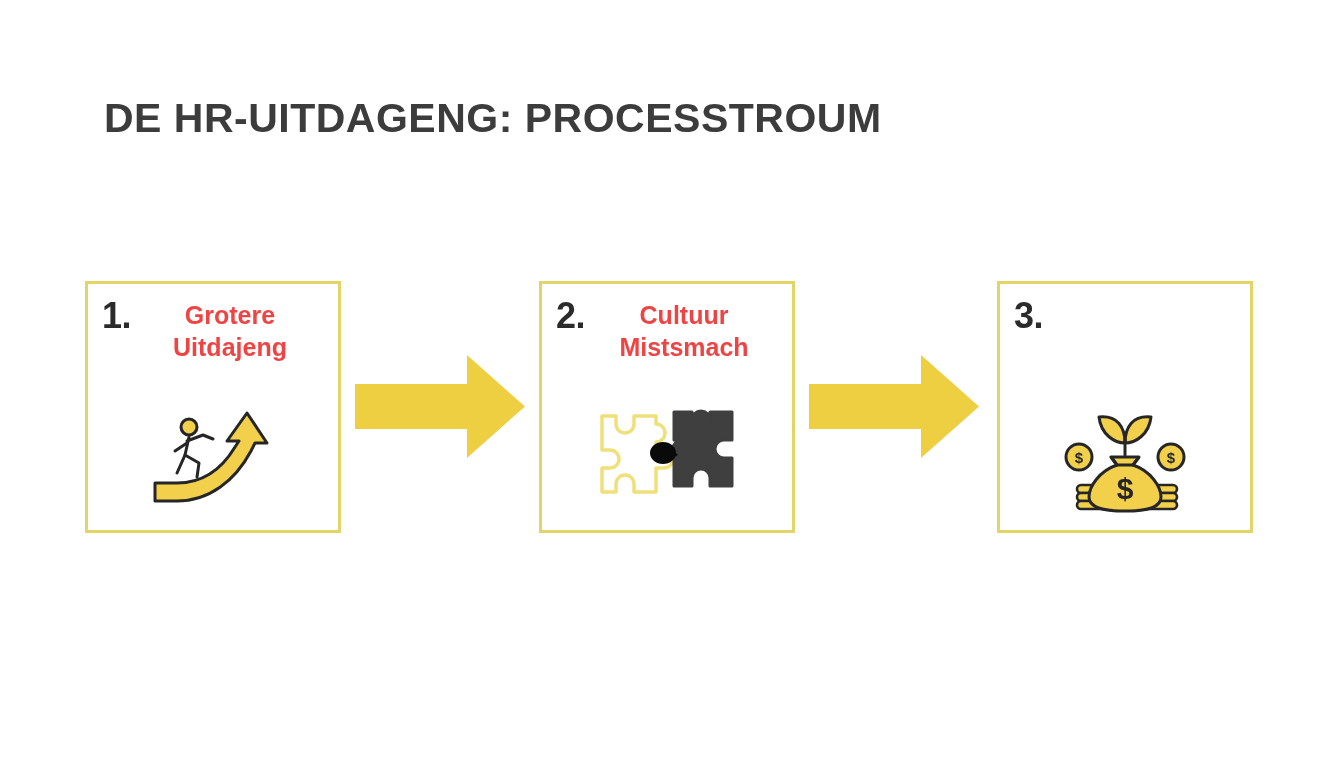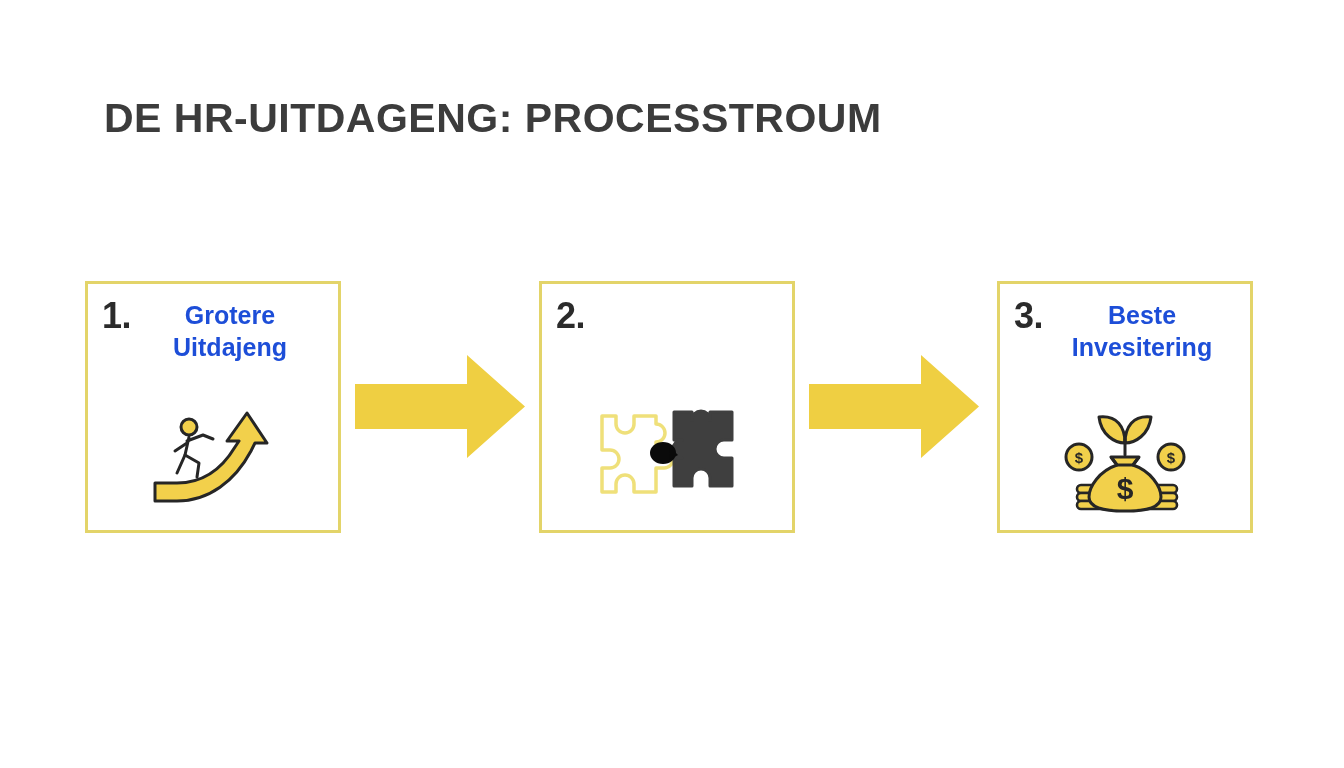--- a/index.html
+++ b/index.html
@@ -73,21 +73,21 @@
     font-weight: 700;
     color: #2b2b2b;
     line-height: 1;
     letter-spacing: -0.5px;
   }
   .card-label {
     display: block;
     padding: 0 4px 0 38px;
     font-size: 25px;
     font-weight: 700;
-    color: #1d4ed8;
+    color: #ef4444;
     line-height: 1.26;
     text-align: center;
     word-spacing: 1px;
   }
 
   .card-icon {
     position: absolute;
     left: 0;
     right: 0;
     bottom: 16px;
@@ -140,20 +140,23 @@
     </div>
 
     <div class="flow-arrow a1">
       <svg width="170" height="103" viewBox="0 0 170 103">
         <path d="M0 29 L112 29 L112 0 L170 51.5 L112 103 L112 74 L0 74 Z" fill="#efcf42"></path>
       </svg>
     </div>
 
     <div class="card c2">
       <div class="card-num">2.</div>
+      <div class="card-head">
+        <span class="card-label">Cultuur Mistsmach</span>
+      </div>
       <div class="card-icon">
         <svg width="142" height="106" viewBox="0 0 142 106">
 
           <path d="M38 10 L60 10 L60 18 a9 9 0 1 1 0 18 L60 44 L68 44 a9 9 0 1 1 0 18 L60 62 L60 86 L38 86 L38 78 a9 9 0 1 0 -18 0 L20 86 L6 86 L6 62 L14 62 a9 9 0 1 0 0 -18 L6 44 L6 10 L20 10 L20 18 a9 9 0 1 0 18 0 Z" fill="#ffffff" stroke="#efe07a" stroke-width="3.5" stroke-linejoin="round"></path>
 
           <path d="M78 6 L96 6 L96 14 a9 9 0 1 1 18 0 L114 6 L136 6 L136 34 L128 34 a9 9 0 1 0 0 18 L136 52 L136 80 L114 80 L114 72 a9 9 0 1 0 -18 0 L96 80 L78 80 L78 52 L86 52 a9 9 0 1 1 0 -18 L78 34 Z" fill="#3f3f3f" stroke="#3f3f3f" stroke-width="3" stroke-linejoin="round"></path>
 
           <ellipse cx="67" cy="47" rx="13" ry="11" fill="#0a0a0a"></ellipse>
           <path d="M74 41 L82 49 L73 54 Z" fill="#0a0a0a"></path>
         </svg>
@@ -161,23 +164,20 @@
     </div>
 
     <div class="flow-arrow a2">
       <svg width="170" height="103" viewBox="0 0 170 103">
         <path d="M0 29 L112 29 L112 0 L170 51.5 L112 103 L112 74 L0 74 Z" fill="#efcf42"></path>
       </svg>
     </div>
 
     <div class="card c3">
       <div class="card-num">3.</div>
-      <div class="card-head">
-        <span class="card-label">Beste Invesitering</span>
-      </div>
       <div class="card-icon">
         <svg width="132" height="112" viewBox="0 0 132 112">
 
           <path d="M66 40 C56 40 42 32 40 14 C58 12 66 24 66 40 Z" fill="#f2d04b" stroke="#262626" stroke-width="3" stroke-linejoin="round"></path>
           <path d="M66 40 C76 40 90 32 92 14 C74 12 66 24 66 40 Z" fill="#f2d04b" stroke="#262626" stroke-width="3" stroke-linejoin="round"></path>
           <path d="M66 52 L66 36" stroke="#262626" stroke-width="3" stroke-linecap="round"></path>
 
           <circle cx="20" cy="54" r="13" fill="#f2d04b" stroke="#262626" stroke-width="3"></circle>
           <text x="20" y="60" font-family="'Liberation Sans',sans-serif" font-size="15" font-weight="700" fill="#262626" text-anchor="middle">$</text>
           <circle cx="112" cy="54" r="13" fill="#f2d04b" stroke="#262626" stroke-width="3"></circle>

